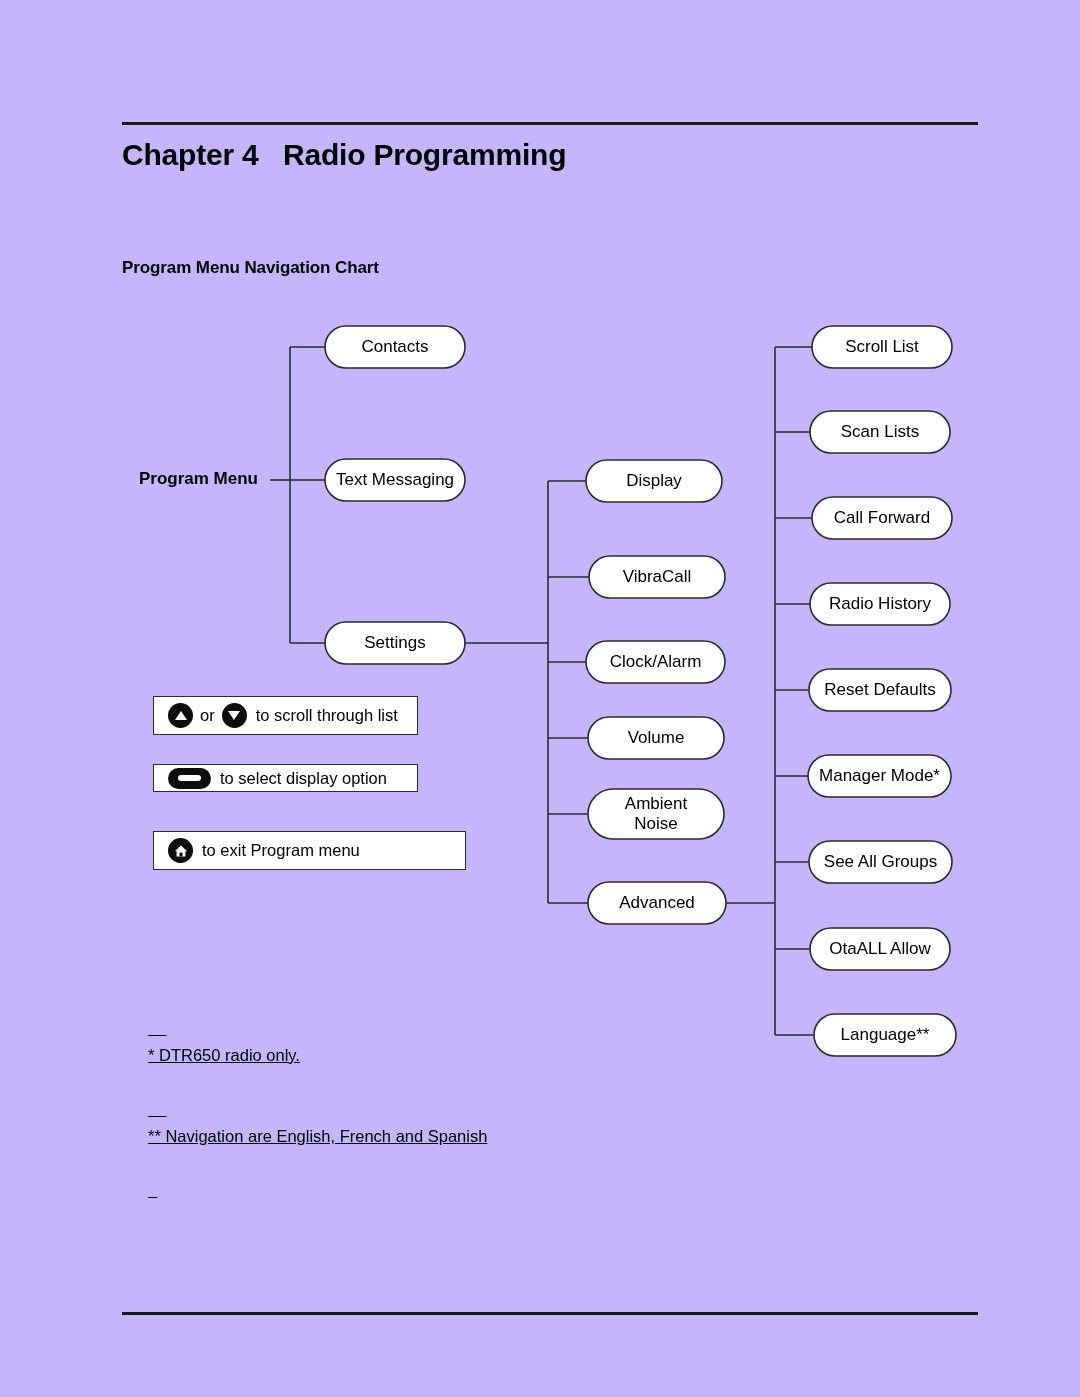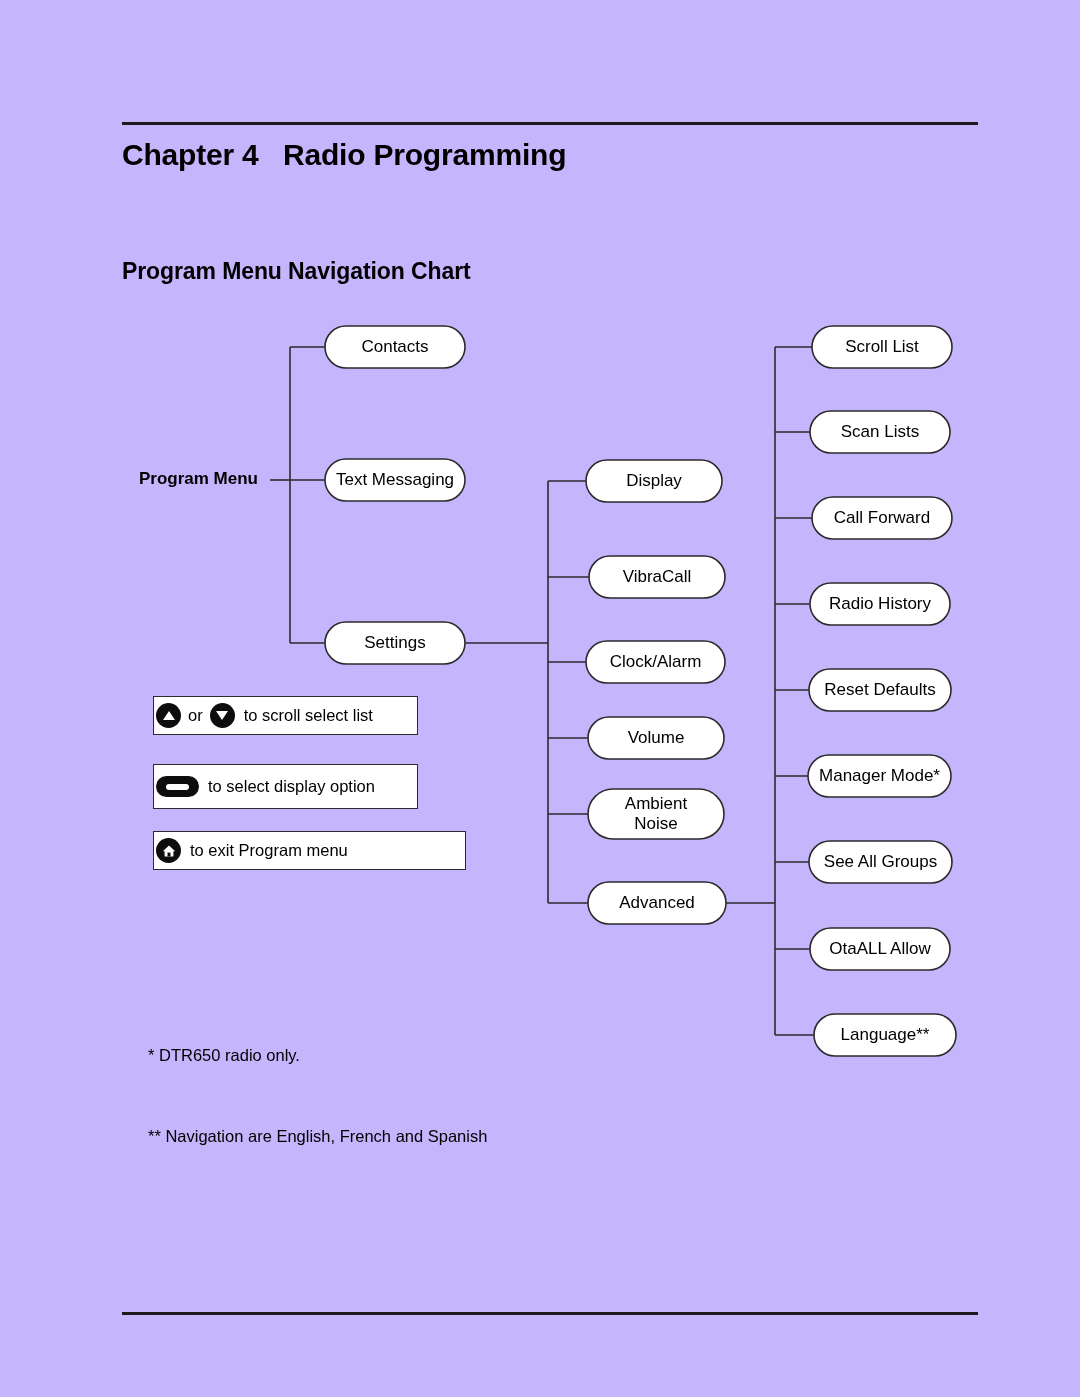--- a/index.html
+++ b/index.html
@@ -35,21 +35,21 @@
     top: 138px;
     font-size: 30px;
     font-weight: bold;
     letter-spacing: -0.2px;
     white-space: pre;
   }
   #section-title {
     position: absolute;
     left: 122px;
     top: 258px;
-    font-size: 23px;
+    font-size: 17px;
     font-weight: bold;
     letter-spacing: -0.1px;
     white-space: pre;
   }
 
   #diagram {
     position: absolute;
     left: 0;
     top: 0;
     width: 1080px;
@@ -82,26 +82,26 @@
   }
 
   
   .legend-box {
     position: absolute;
     box-sizing: border-box;
     border: 1.6px solid #2b2b2b;
     background: #ffffff;
     display: flex;
     align-items: center;
-    padding-left: 2px;
+    padding-left: 14px;
     font-size: 16.5px;
     white-space: pre;
   }
   #legend-scroll  { left: 153px; top: 696px; width: 265px; height: 39px; }
-  #legend-select  { left: 153px; top: 764px; width: 265px; height: 45px; }
+  #legend-select  { left: 153px; top: 764px; width: 265px; height: 28px; }
   #legend-exit    { left: 153px; top: 831px; width: 313px; height: 39px; }
 
   .round-key {
     width: 25px;
     height: 25px;
     border-radius: 50%;
     background: #0d0d0d;
     display: inline-flex;
     align-items: center;
     justify-content: center;
@@ -138,20 +138,21 @@
   .legend-text { margin-left: 9px; }
   .legend-or   { margin: 0 7px; }
 
   #footnotes {
     position: absolute;
     left: 148px;
     top: 988px;
     font-size: 16.5px;
     line-height: 27px;
     white-space: pre;
+    text-decoration: underline;
   }
 </style>
 </head>
 <body>
 
 <div id="page">
 
   <div class="rule" id="rule-top"></div>
 
   <div id="chapter-title">Chapter 4   Radio Programming</div>
@@ -261,21 +262,21 @@
       </g>
     <g id="root-layer">
         <text x="258" y="480" class="root-label">Program Menu</text>
       </g>
   </svg>
 
   <div class="legend-box" id="legend-scroll">
     <span class="round-key"><span class="tri-up"></span></span>
     <span class="legend-or">or</span>
     <span class="round-key"><span class="tri-down"></span></span>
-    <span class="legend-text">to scroll select list</span>
+    <span class="legend-text">to scroll through list</span>
   </div>
 
   <div class="legend-box" id="legend-select">
     <span class="pill-key"><span class="pill-slot"></span></span>
     <span class="legend-text">to select display option</span>
   </div>
 
   <div class="legend-box" id="legend-exit">
     <span class="round-key">
       <svg width="16" height="16" viewBox="0 0 16 16" aria-hidden="true">

